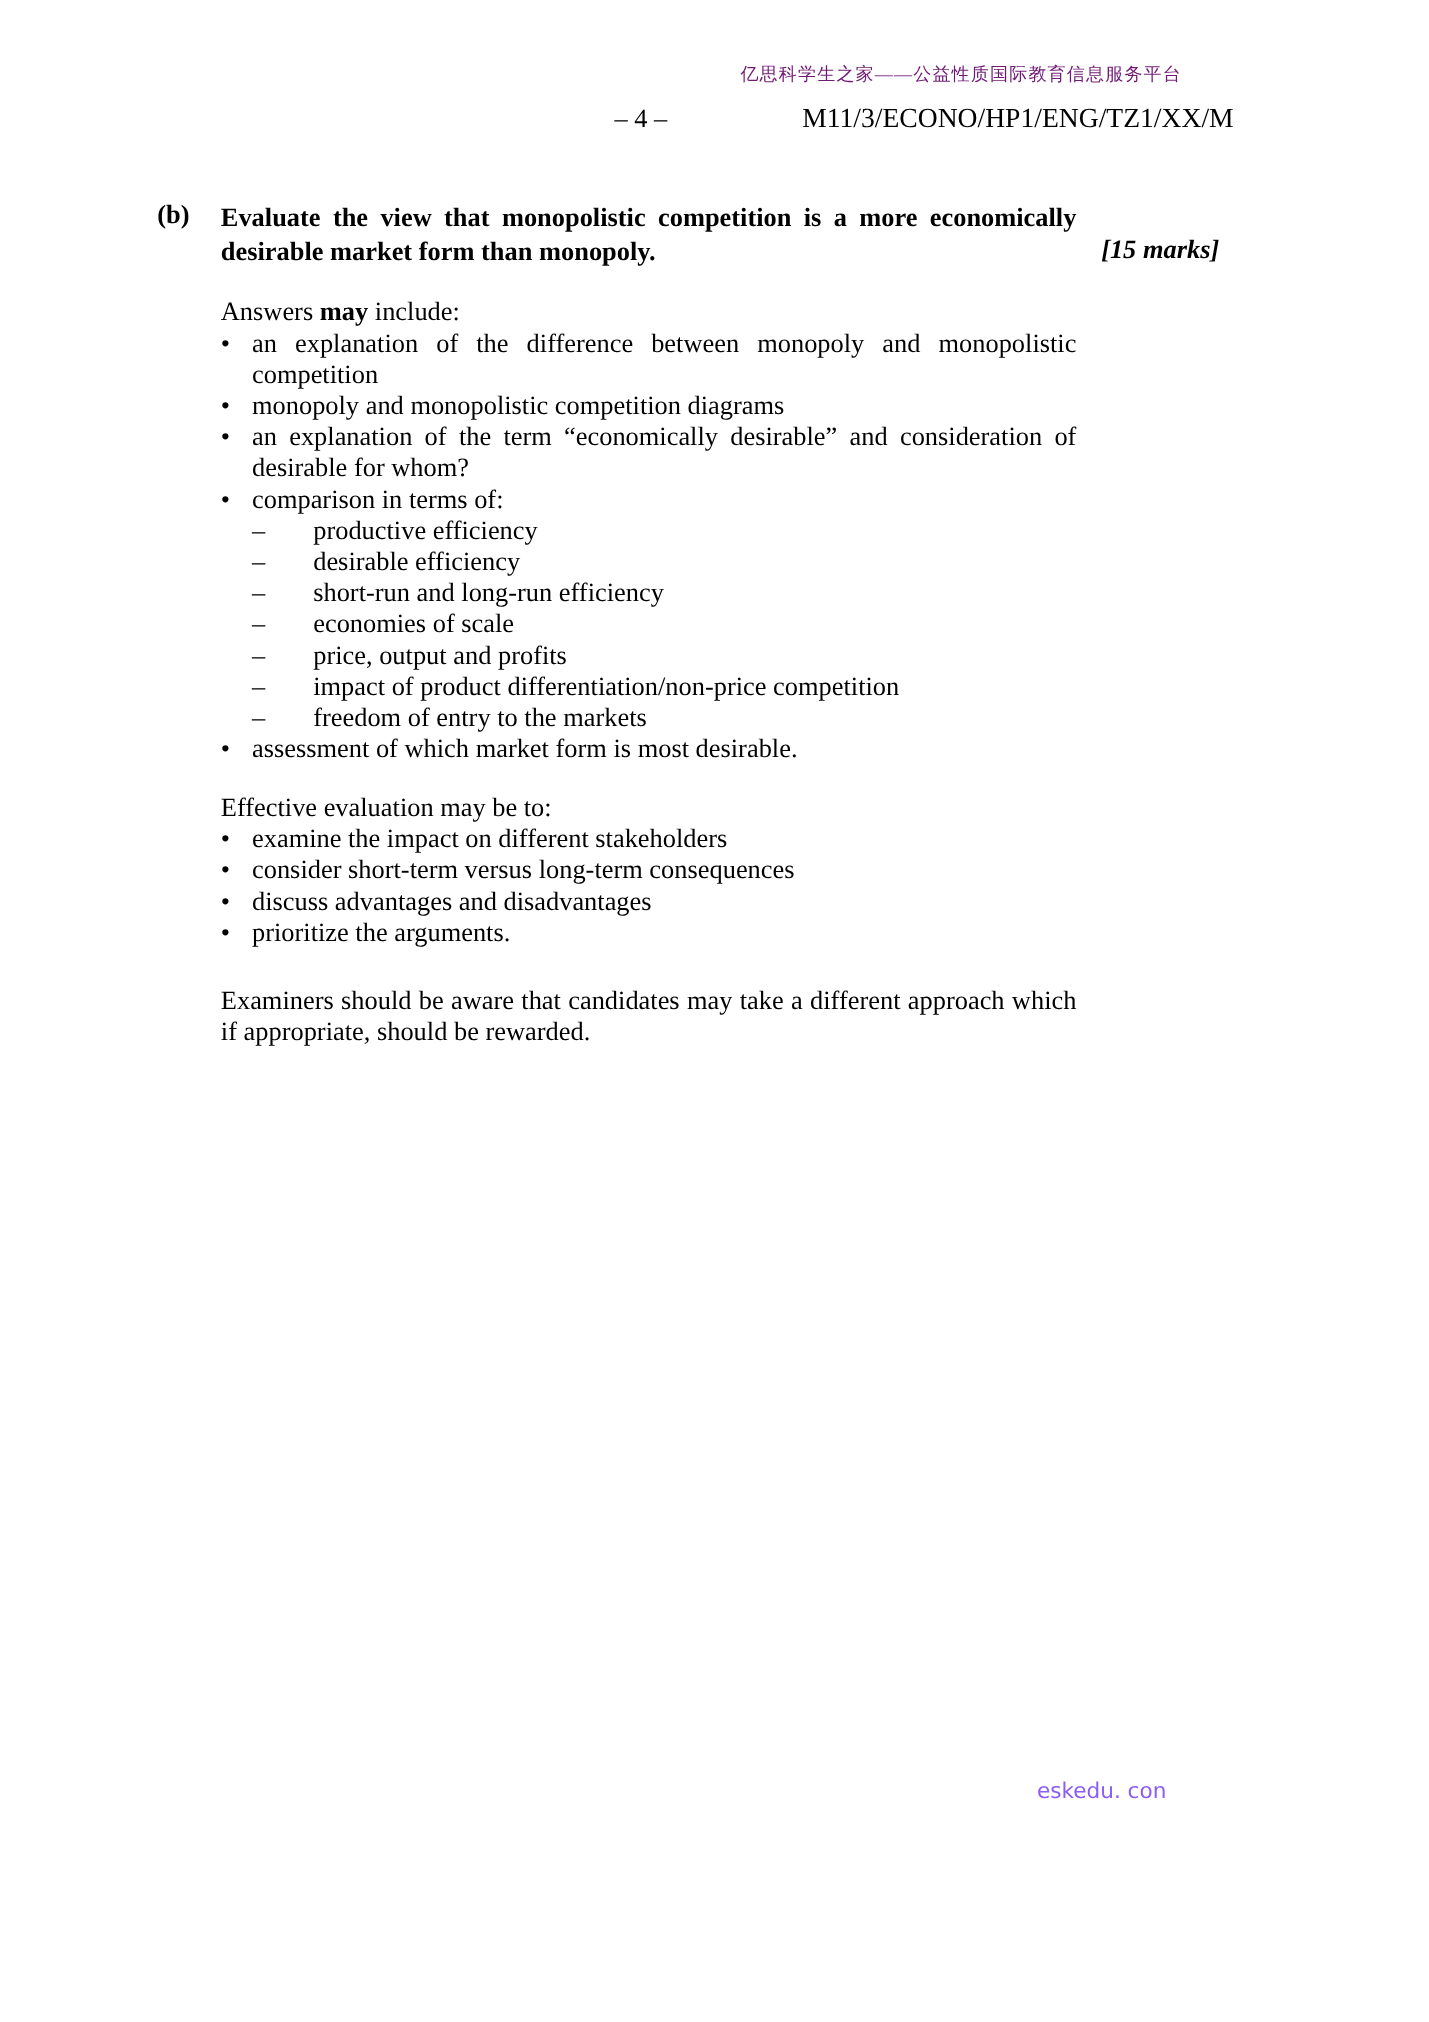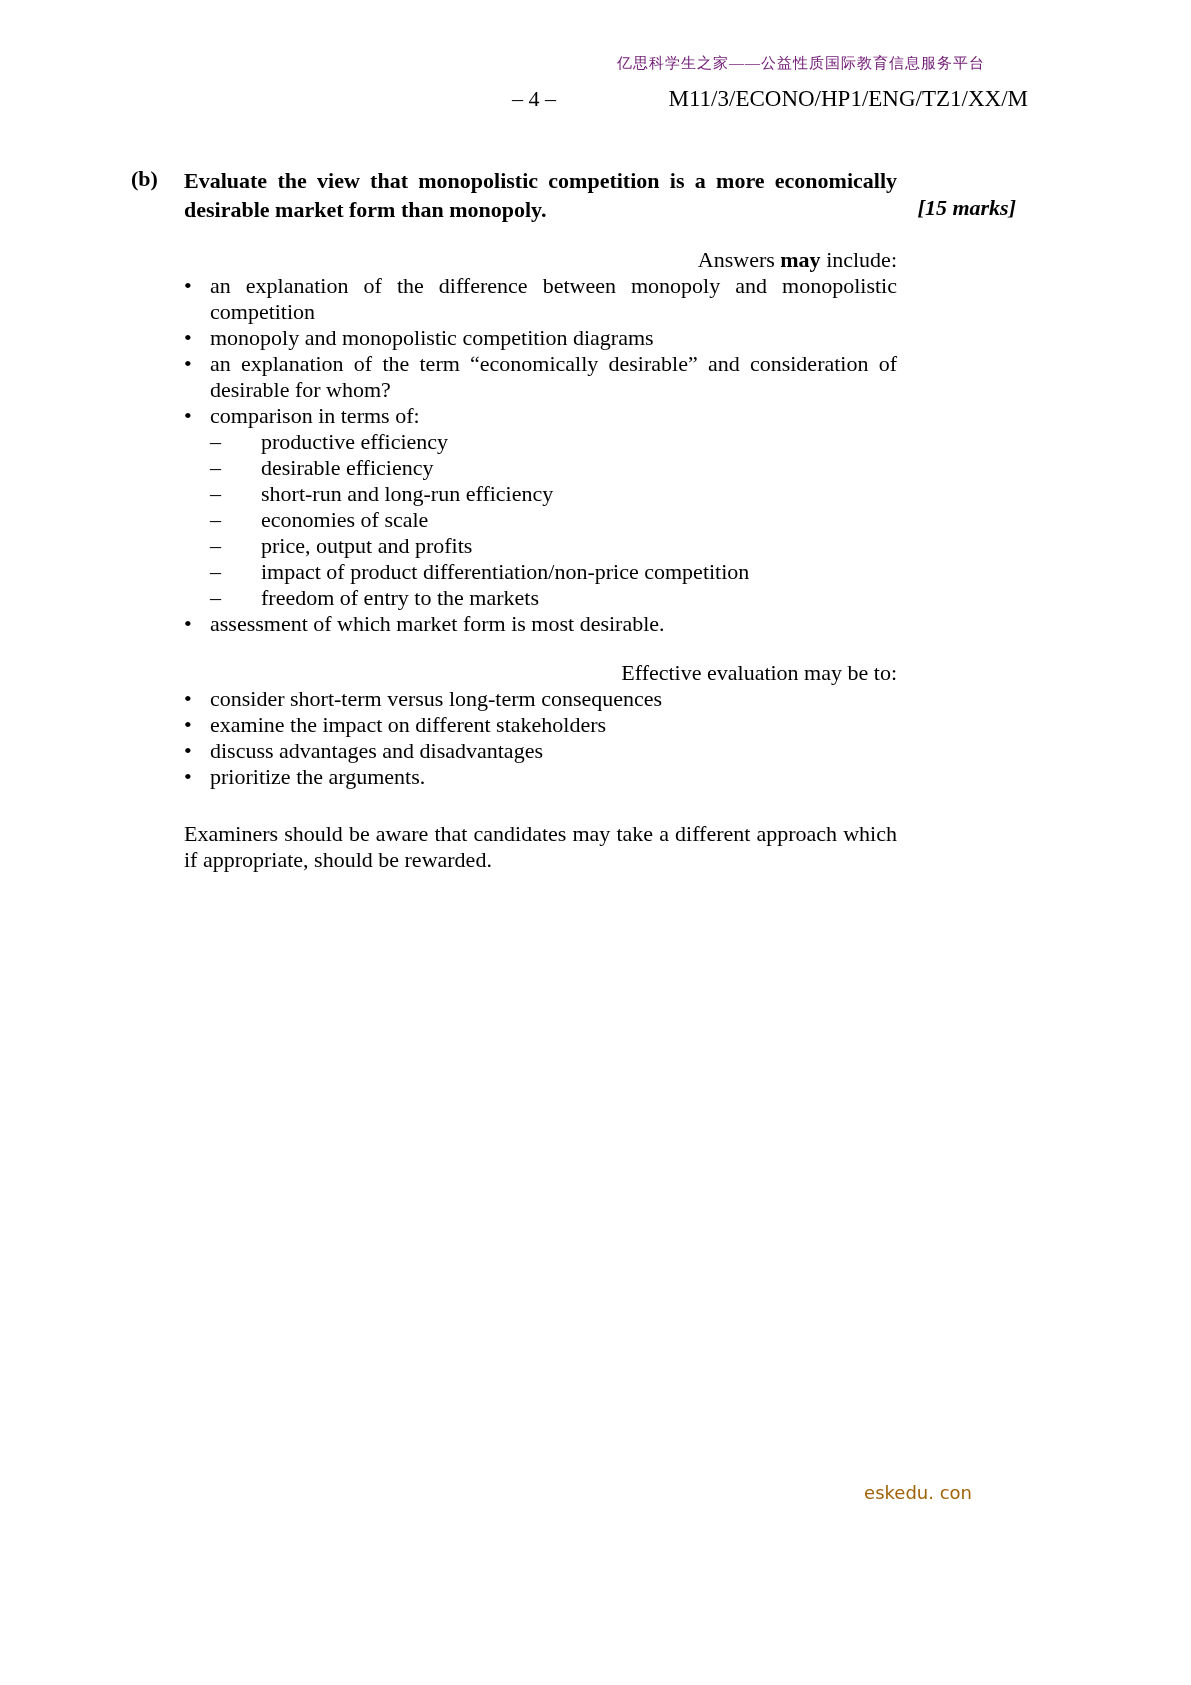--- a/index.html
+++ b/index.html
@@ -55,38 +55,38 @@
     line-height: 29px;
   }
   .q-marks {
     position: absolute;
     top: 29px;
     right: 12px;
     font-weight: bold;
     font-style: italic;
   }
   .block { width: 713px; }
-  .para-gap { margin-top: 23px; text-align: right; }
+  .para-gap { margin-top: 23px; }
   .intro b { font-weight: bold; }
   .bullet-row { display: flex; width: 713px; }
   .bullet-row .marker { flex: none; width: 26px; }
   .bullet-row .marker.dot::before { content: "•"; }
   .bullet-row .btext { flex: 1; text-align: justify; }
   .sub-row { display: flex; width: 687px; margin-left: 26px; }
   .sub-row .marker { flex: none; width: 27px; }
   .sub-row .marker.dash::before { content: "–"; }
   .sub-row .btext { flex: 1; margin-left: 24px; }
   .closing { width: 713px; text-align: justify; margin-top: 31px; }
   .bottom-watermark {
     position: absolute;
     top: 1480px;
     right: 219px;
     font-family: "DejaVu Sans", sans-serif;
     font-size: 18px;
-    color: #a16207;
+    color: #8b5cf6;
   }
 </style>
 </head>
 <body>
 
 <div class="page">
 
   <div class="top-watermark">亿思科学生之家——公益性质国际教育信息服务平台</div>
 
   <div class="page-number">– 4 –</div>
@@ -155,25 +155,25 @@
         <span class="marker dot"></span>
         <span class="btext">assessment of which market form is most desirable.</span>
       </div>
     </div>
 
     <div class="block para-gap">Effective evaluation may be to:</div>
 
     <div class="block">
       <div class="bullet-row">
         <span class="marker dot"></span>
-        <span class="btext">consider short-term versus long-term consequences</span>
+        <span class="btext">examine the impact on different stakeholders</span>
       </div>
       <div class="bullet-row">
         <span class="marker dot"></span>
-        <span class="btext">examine the impact on different stakeholders</span>
+        <span class="btext">consider short-term versus long-term consequences</span>
       </div>
       <div class="bullet-row">
         <span class="marker dot"></span>
         <span class="btext">discuss advantages and disadvantages</span>
       </div>
       <div class="bullet-row">
         <span class="marker dot"></span>
         <span class="btext">prioritize the arguments.</span>
       </div>
     </div>

